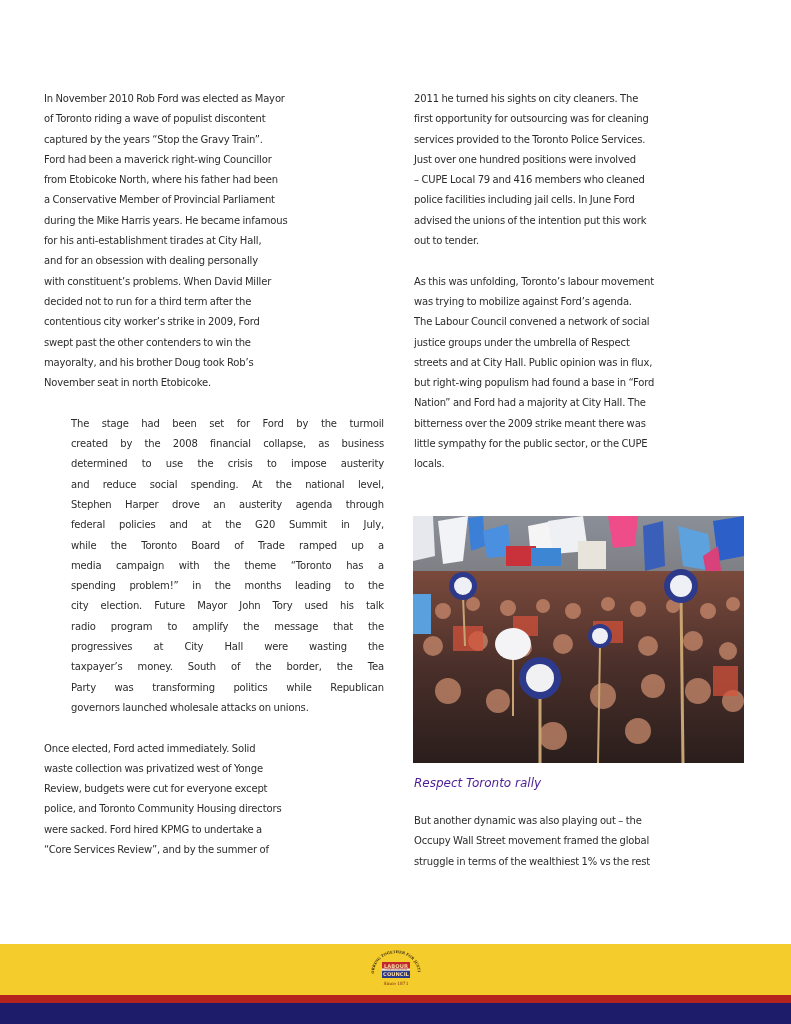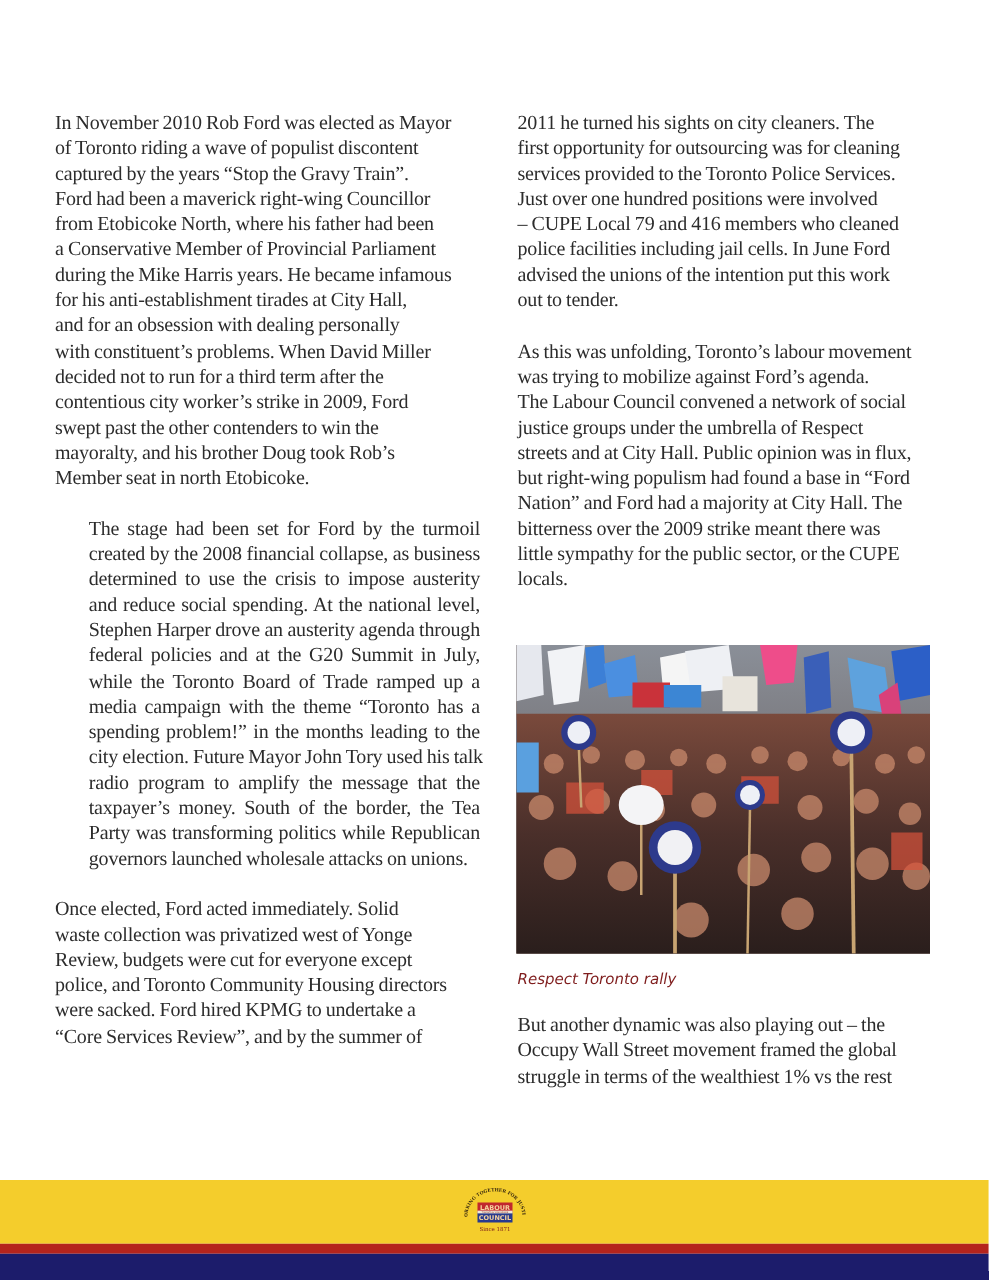--- a/index.html
+++ b/index.html
@@ -8,25 +8,24 @@
 
     .column { position: absolute; top: 89px; }
     .col-left { left: 44px; width: 340px; }
     .col-right { left: 414px; width: 331px; }
 
     .para { margin-bottom: 20.3px; }
     .line {
       display: block;
       height: 20.3px;
       line-height: 20.3px;
-      font-size: 16px;
+      font-size: 10px;
       white-space: nowrap;
       letter-spacing: -0.15px;
       word-spacing: -0.5px;
-      font-family: Liberation Serif, serif;
     }
     .para.justify .line {
       text-align: justify;
       text-align-last: justify;
       margin-left: 27px;
     }
     .para.justify .line.last { text-align-last: left; }
 
     .photo {
       position: absolute;
@@ -35,21 +34,21 @@
       overflow: hidden;
       background: #6d5a52;
     }
     .photo svg { display: block; width: 100%; height: 100%; }
 
     .caption {
       position: absolute;
       left: 414px; top: 774px;
       font-size: 12px;
       font-style: italic;
-      color: #7f1d1d;
+      color: #4c1d95;
       line-height: 18px;
     }
 
     .col-right-lower { position: absolute; left: 414px; top: 811px; width: 331px; }
 
     .footer-white { position: absolute; left: 0; top: 935px; width: 791px; height: 9px; background: #ffffff; }
     .footer-yellow { position: absolute; left: 0; top: 944px; width: 791px; height: 51px; background: #f4cd2c; }
     .footer-red { position: absolute; left: 0; top: 995px; width: 791px; height: 8px; background: #b5241c; }
     .footer-navy { position: absolute; left: 0; top: 1003px; width: 791px; height: 21px; background: #1c1c6b; }
 
@@ -70,35 +69,36 @@
     <span class="line">from Etobicoke North, where his father had been</span>
     <span class="line">a Conservative Member of Provincial Parliament</span>
     <span class="line">during the Mike Harris years. He became infamous</span>
     <span class="line">for his anti-establishment tirades at City Hall,</span>
     <span class="line">and for an obsession with dealing personally</span>
     <span class="line">with constituent’s problems. When David Miller</span>
     <span class="line">decided not to run for a third term after the</span>
     <span class="line">contentious city worker’s strike in 2009, Ford</span>
     <span class="line">swept past the other contenders to win the</span>
     <span class="line">mayoralty, and his brother Doug took Rob’s</span>
-    <span class="line">Member seat in north Etobicoke.</span>
+    <span class="line">November seat in north Etobicoke.</span>
   </div>
 
   <div class="para justify">
     <span class="line">The stage had been set for Ford by the turmoil</span>
     <span class="line">created by the 2008 financial collapse, as business</span>
     <span class="line">determined to use the crisis to impose austerity</span>
     <span class="line">and reduce social spending. At the national level,</span>
     <span class="line">Stephen Harper drove an austerity agenda through</span>
     <span class="line">federal policies and at the G20 Summit in July,</span>
     <span class="line">while the Toronto Board of Trade ramped up a</span>
     <span class="line">media campaign with the theme “Toronto has a</span>
     <span class="line">spending problem!” in the months leading to the</span>
     <span class="line">city election. Future Mayor John Tory used his talk</span>
     <span class="line">radio program to amplify the message that the</span>
+    <span class="line">progressives at City Hall were wasting the</span>
     <span class="line">taxpayer’s money. South of the border, the Tea</span>
     <span class="line">Party was transforming politics while Republican</span>
     <span class="line last">governors launched wholesale attacks on unions.</span>
   </div>
 
   <div class="para">
     <span class="line">Once elected, Ford acted immediately. Solid</span>
     <span class="line">waste collection was privatized west of Yonge</span>
     <span class="line">Review, budgets were cut for everyone except</span>
     <span class="line">police, and Toronto Community Housing directors</span>

